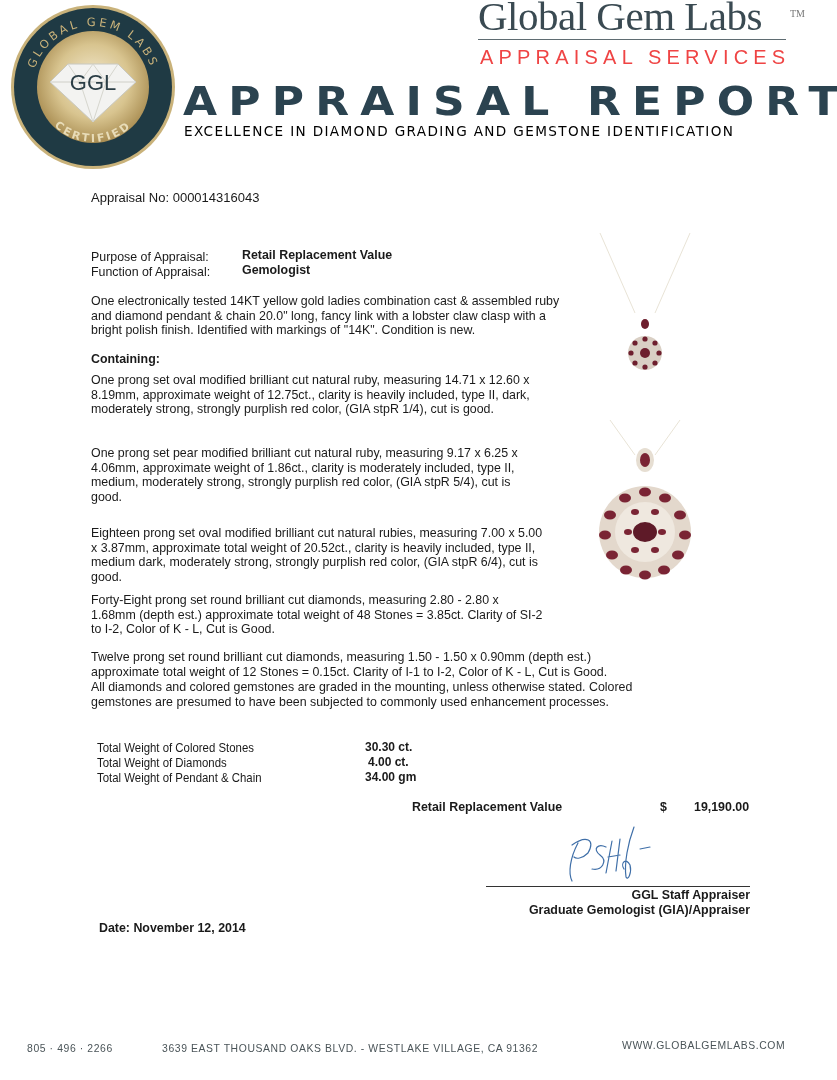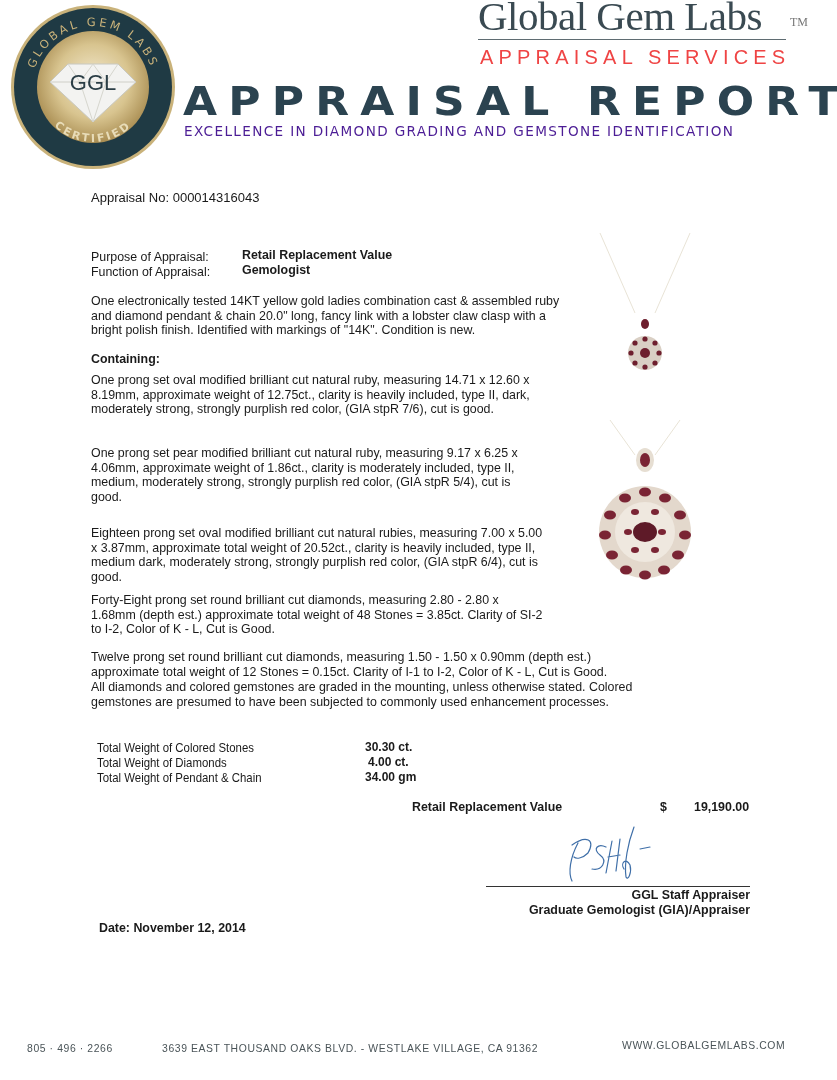--- a/index.html
+++ b/index.html
@@ -11,32 +11,32 @@
     .abs { position: absolute; }
 
     
     #seal { left: 10px; top: 4px; width: 166px; height: 166px; }
 
     
     .brand-name {
       left: 478px; top: -8px; font-family: "Liberation Serif", serif;
       font-size: 41px; color: #3a4a52; letter-spacing: -0.5px; white-space: nowrap;
     }
-    .brand-tm { left: 790px; top: 15px; font-size: 12px; color: #777; font-family: "Liberation Serif", serif; }
+    .brand-tm { left: 790px; top: 8px; font-size: 10px; color: #777; font-family: "Liberation Serif", serif; }
     .brand-rule { left: 478px; top: 39px; width: 308px; height: 1px; background: #5f6c72; }
     .brand-services {
       left: 480px; top: 46px; font-size: 20px; letter-spacing: 5.2px; color: #ef4444; white-space: nowrap;
     }
     .title {
       left: 183px; top: 82px; font-size: 44px; font-weight: bold; color: #2b4350;
       letter-spacing: 11.2px; white-space: nowrap; line-height: 44px;
       font-family: "DejaVu Sans", sans-serif; transform: scaleY(0.9); transform-origin: left top;
     }
     .tagline {
-      left: 184px; top: 123px; font-size: 13.6px; color: #4c1d95; letter-spacing: 1.35px;
+      left: 184px; top: 123px; font-size: 13.6px; color: #000000; letter-spacing: 1.35px;
       white-space: nowrap; font-family: "DejaVu Sans", sans-serif;
     }
 
     
     .bold { font-weight: bold; }
     .appraisal-no { left: 91px; top: 190px; font-size: 13px; font-weight: normal; }
     .lbl { left: 91px; font-size: 12.4px; }
     .val { left: 242px; font-size: 12.4px; font-weight: bold; }
     .para { left: 91px; width: 480px; font-size: 12.4px; line-height: 14.6px; }
     .para-wide { left: 91px; width: 560px; font-size: 12.4px; line-height: 14.6px; }
@@ -105,21 +105,21 @@
 </div>
 
 <div class="abs lbl" style="top:250px">Purpose of Appraisal:</div>
 <div class="abs val" style="top:248px">Retail Replacement Value</div>
 <div class="abs lbl" style="top:265px">Function of Appraisal:</div>
 <div class="abs val" style="top:263px">Gemologist</div>
 
 <div class="abs para" style="top:294px; width:470px">One electronically tested 14KT yellow gold ladies combination cast &amp; assembled ruby and diamond pendant &amp; chain 20.0" long,   fancy link with a lobster claw clasp with a bright polish finish.    Identified with markings of "14K". Condition is new.</div>
 <div class="abs para bold" style="top:352px">Containing:</div>
 
-<div class="abs para" style="top:373px; width:452px">One prong set oval modified brilliant cut natural ruby, measuring 14.71 x 12.60 x 8.19mm,   approximate weight of 12.75ct., clarity is heavily included, type II, dark, moderately strong, strongly purplish red color, (GIA stpR 7/6), cut is good.</div>
+<div class="abs para" style="top:373px; width:452px">One prong set oval modified brilliant cut natural ruby, measuring 14.71 x 12.60 x 8.19mm,   approximate weight of 12.75ct., clarity is heavily included, type II, dark, moderately strong, strongly purplish red color, (GIA stpR 1/4), cut is good.</div>
 <div class="abs para" style="top:446px; width:452px">One prong set pear modified brilliant cut natural ruby, measuring 9.17 x 6.25 x 4.06mm,   approximate weight of 1.86ct., clarity is moderately included, type II, medium, moderately strong, strongly purplish red color, (GIA stpR 5/4), cut is good.</div>
 <div class="abs para" style="top:526px; width:452px">Eighteen prong set oval modified brilliant cut natural rubies, measuring 7.00 x 5.00 x 3.87mm,   approximate total weight of 20.52ct., clarity is heavily included, type II, medium dark, moderately strong, strongly purplish red color, (GIA stpR 6/4), cut is good.</div>
 <div class="abs para" style="top:593px; width:455px">Forty-Eight prong set round brilliant cut diamonds, measuring 2.80 - 2.80 x 1.68mm (depth est.) approximate total weight of 48 Stones = 3.85ct.   Clarity of SI-2 to I-2, Color of K - L, Cut is Good.</div>
 
 <div class="abs para-wide" style="top:650px; width:535px">Twelve prong set round brilliant cut diamonds, measuring 1.50 - 1.50 x 0.90mm (depth est.) approximate total weight of 12 Stones = 0.15ct.   Clarity of I-1 to I-2, Color of K - L, Cut is Good.</div>
 <div class="abs para-wide" style="top:680px; width:560px">All diamonds and colored gemstones are graded in the mounting, unless otherwise stated. Colored gemstones are presumed to have been subjected to commonly used enhancement processes.</div>
 
 <div class="abs sum-lbl" style="top:741px">Total Weight of Colored Stones</div>
 <div class="abs sum-val" style="top:740px">30.30 ct.</div>
 <div class="abs sum-lbl" style="top:756px">Total Weight of Diamonds</div>

